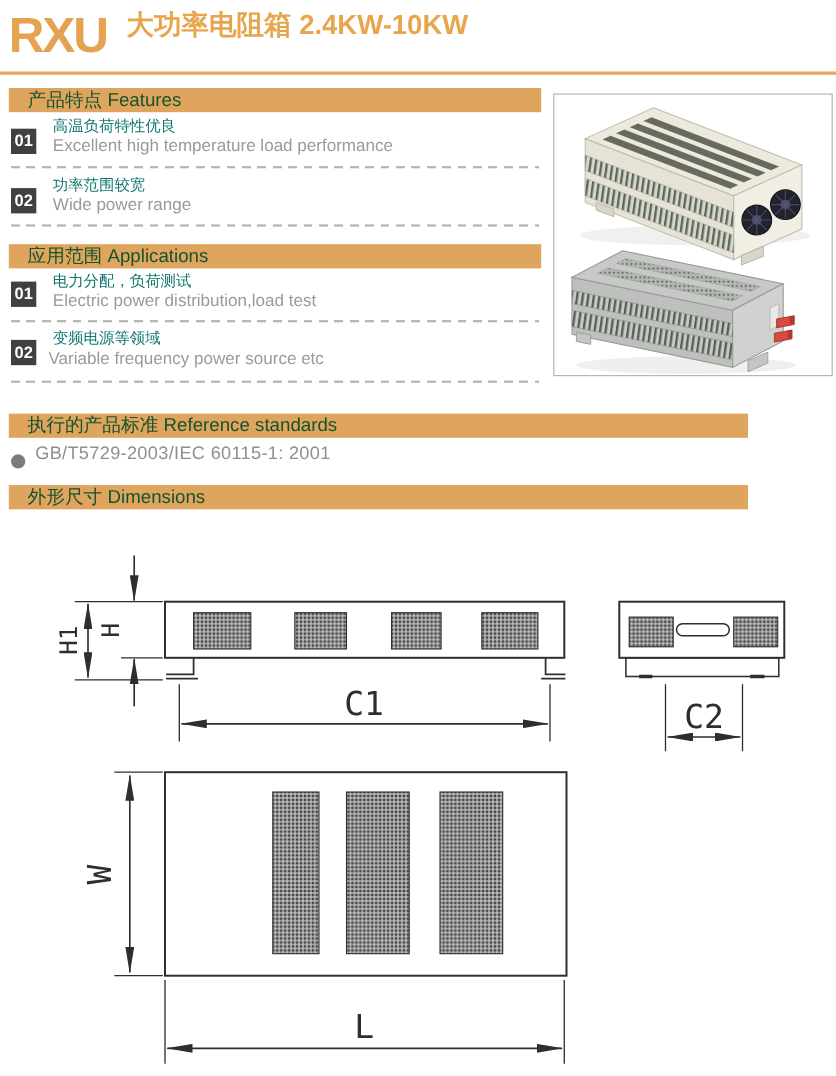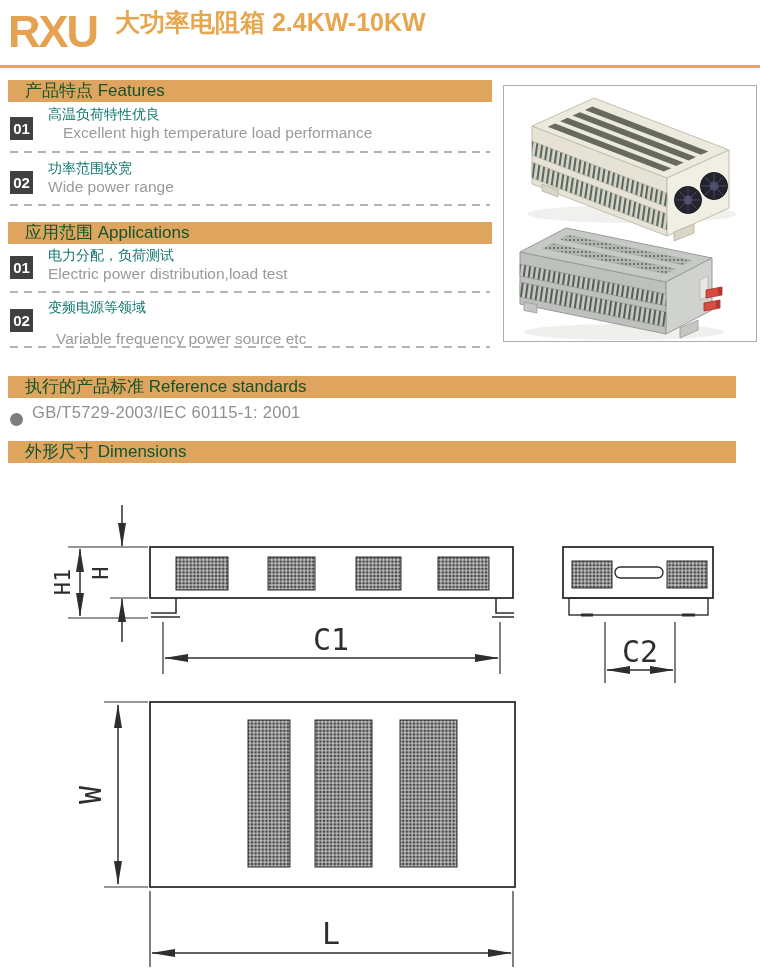--- a/index.html
+++ b/index.html
@@ -10,21 +10,21 @@
   
   .logo{left:8px;top:6px;font-size:45px;font-weight:bold;color:#e5a351;letter-spacing:-2px;}
   .title-cn{left:115px;top:6px;font-size:25px;font-weight:bold;color:#e7a64e;}
   .title-en{left:117px;top:36px;font-size:18px;color:#eec08f;letter-spacing:4px;}
   .head-rule{left:0;top:65px;width:760px;height:3px;background:#e8a85c;}
 
   
   .banner{background:#dfa45e;color:#14532d;font-size:17px;line-height:22px;height:22px;
           padding-left:17px;box-sizing:border-box;white-space:nowrap;}
   .banner.narrow{left:8px;width:484px;}
-  .banner.wide{left:8px;width:728px;}
+  .banner.wide{left:8px;width:672px;}
 
   
   .badge{width:23px;height:23px;background:#404040;color:#fff;font-size:15px;font-weight:bold;
          display:flex;align-items:center;justify-content:center;}
   .cn{font-size:14px;color:#0f766e;white-space:nowrap;}
   .en{font-size:15.5px;color:#9a9a9a;white-space:nowrap;}
   .dash{height:2px;background:repeating-linear-gradient(90deg,#b3b3b3 0 8px,transparent 8px 14px);}
 
   
   .bullet-dot{width:13px;height:13px;border-radius:50%;background:#7d7d7d;}
@@ -44,38 +44,38 @@
 <div class="page">
 
   <div class="abs logo">RXU</div>
   <div class="abs title-cn">大功率电阻箱 2.4KW-10KW</div>
   <div class="abs head-rule"></div>
 
   <div class="abs banner narrow" style="top:80px;">产品特点 Features</div>
 
   <div class="abs badge" style="left:10px;top:117px;">01</div>
   <div class="abs cn" style="left:48px;top:106px;">高温负荷特性优良</div>
-  <div class="abs en" style="left:48px;top:124px;margin-left:15px;">Excellent high temperature load performance</div>
+  <div class="abs en" style="left:48px;top:124px;">Excellent high temperature load performance</div>
   <div class="abs dash" style="left:10px;top:151px;width:480px;"></div>
 
   <div class="abs badge" style="left:10px;top:171px;">02</div>
   <div class="abs cn" style="left:48px;top:160px;">功率范围较宽</div>
   <div class="abs en" style="left:48px;top:178px;">Wide power  range</div>
   <div class="abs dash" style="left:10px;top:204px;width:480px;"></div>
 
   <div class="abs banner narrow" style="top:222px;">应用范围 Applications</div>
 
   <div class="abs badge" style="left:10px;top:256px;">01</div>
   <div class="abs cn" style="left:48px;top:247px;">电力分配，负荷测试</div>
   <div class="abs en" style="left:48px;top:265px;">Electric power distribution,load test</div>
   <div class="abs dash" style="left:10px;top:291px;width:480px;"></div>
 
   <div class="abs badge" style="left:10px;top:309px;">02</div>
   <div class="abs cn" style="left:48px;top:299px;">变频电源等领域</div>
-  <div class="abs en" style="left:56px;top:318px;margin-top:12px;">Variable frequency power source etc</div>
+  <div class="abs en" style="left:44px;top:318px;">Variable frequency power source etc</div>
   <div class="abs dash" style="left:10px;top:346px;width:480px;"></div>
 
   <div class="abs photo-frame">
     <svg width="252" height="255" viewBox="0 0 252 255">
       <defs>
         <pattern id="slats" width="5" height="10" patternUnits="userSpaceOnUse" patternTransform="rotate(8)">
           <rect width="5" height="10" fill="#d3d8cb"></rect>
           <rect width="2.1" height="10" fill="#5f655c"></rect>
         </pattern>
         <pattern id="slats2" width="5" height="10" patternUnits="userSpaceOnUse" patternTransform="rotate(8)">

